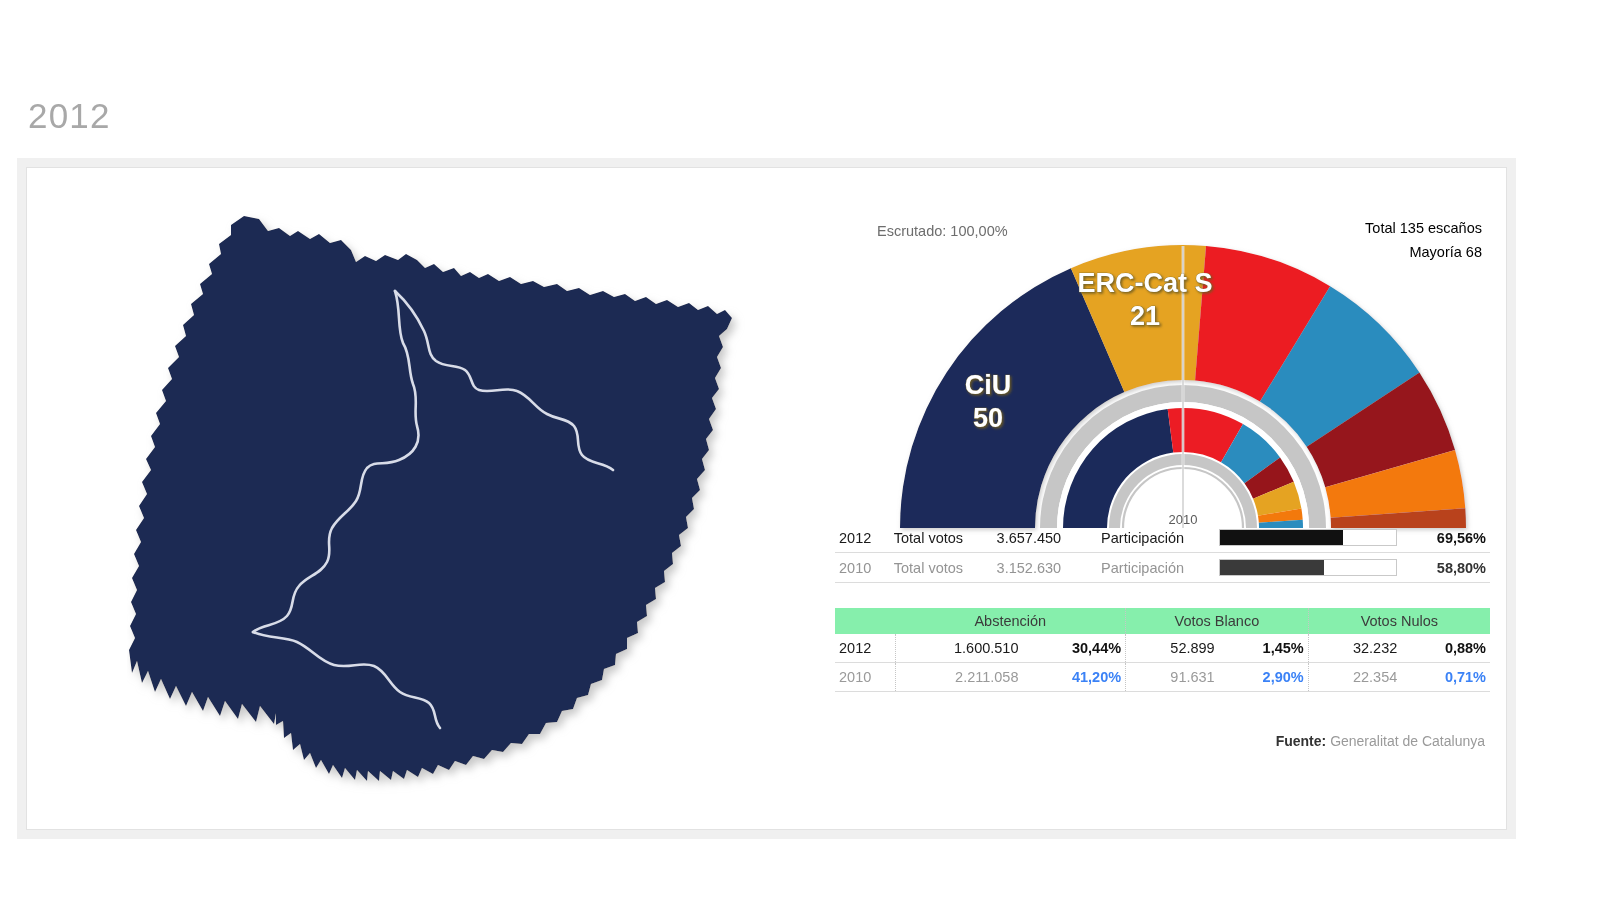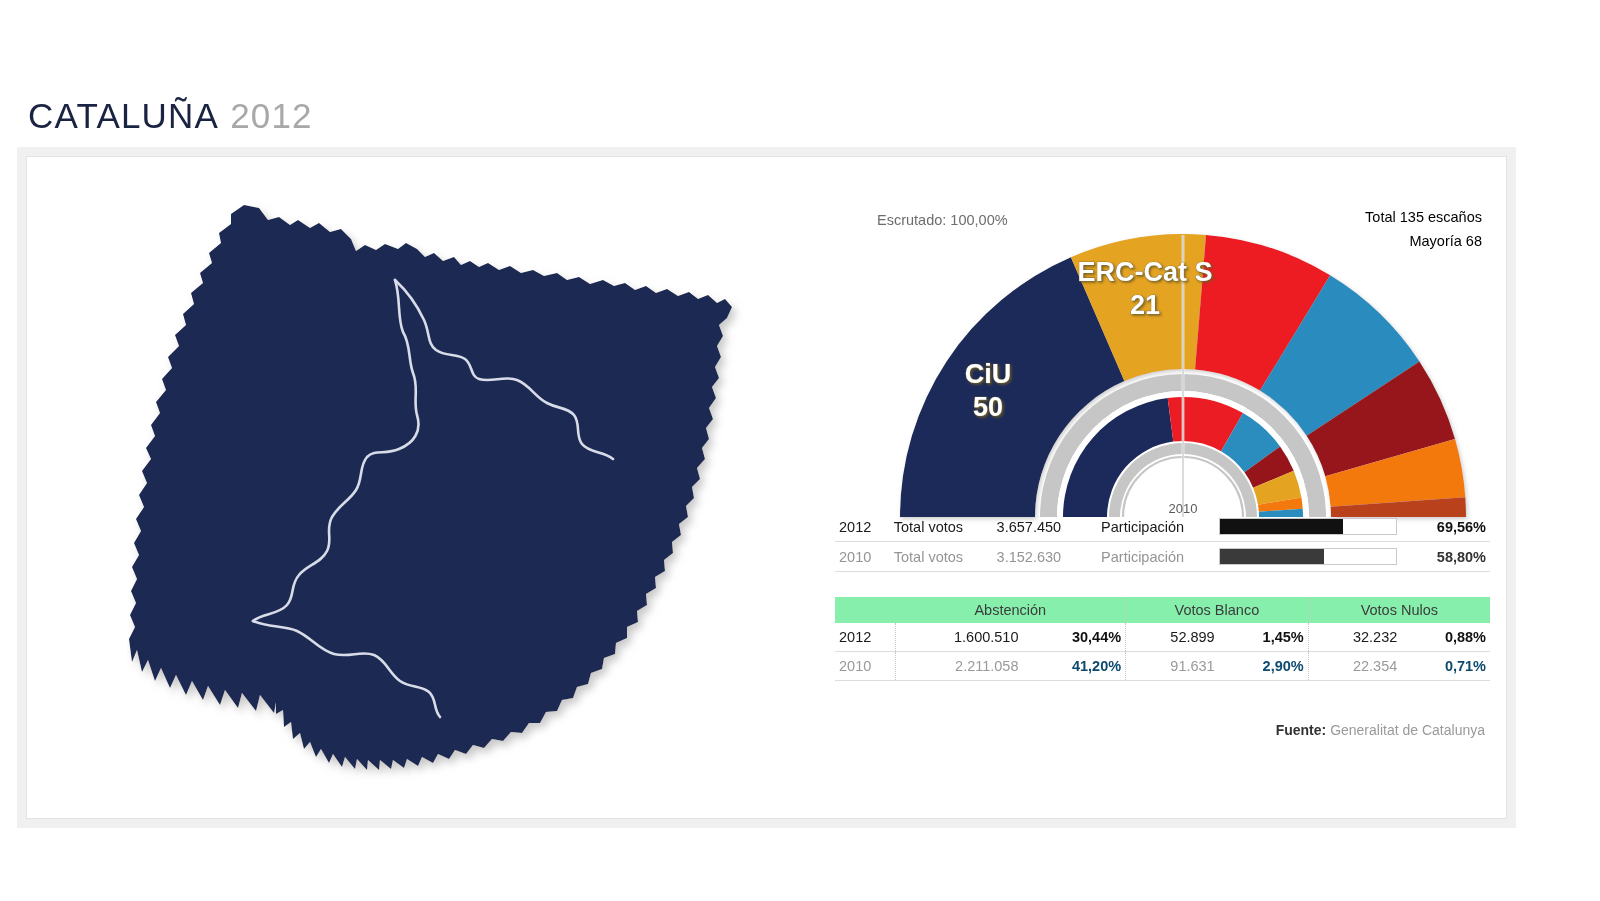--- a/index.html
+++ b/index.html
@@ -37,21 +37,21 @@
     font-size: 35px;
     letter-spacing: 1.2px;
     color: #a8a8a8;
     font-weight: 400;
   }
 
   
   #content-frame {
     position: absolute;
     left: 17px;
-    top: 147px;
+    top: 158px;
     width: 1499px;
     height: 681px;
     background: #ffffff;
     border: 9px solid #f0f0f0;
     box-sizing: border-box;
   }
   #frame-inner {
     position: absolute;
     inset: 0;
     border: 1px solid #e2e2e2;
@@ -206,38 +206,37 @@
   #detail-table tr.row-2012 { border-bottom: 1px solid #dcdcdc; }
   #detail-table tr.row-2010 { border-bottom: 1px solid #dcdcdc; }
   #detail-table .dt-year {
     width: 52px;
     text-align: left;
     border-right: 1px dotted #c6c6c6;
   }
   #detail-table .dt-num { text-align: right; padding-right: 10px; }
   #detail-table .dt-pct { text-align: right; font-weight: bold; }
   #detail-table tr.row-2012 .dt-pct { color: #111; }
-  #detail-table tr.row-2010 .dt-pct { color: #0c4a6e; }
+  #detail-table tr.row-2010 .dt-pct { color: #3b82f6; }
   #detail-table .sep { border-right: 1px dotted #c6c6c6; }
 
   
   #source-line {
     position: absolute;
     right: 22px;
     top: 545px;
     font-size: 14px;
     color: #9a9a9a;
   }
   #source-line b { color: #333333; }
 </style>
 </head>
 <body>
 
 <div id="title-bar">
-  <span id="title-main">CATALUÑA</span>
   <span id="title-year">2012</span>
 </div>
 
 <div id="content-frame">
   <div id="frame-inner">
 
     <div id="map-panel">
       <svg id="map-svg" width="640" height="620" viewBox="0 0 640 620">
         <defs>
           <filter id="mapShadow" x="-20%" y="-20%" width="150%" height="150%">

